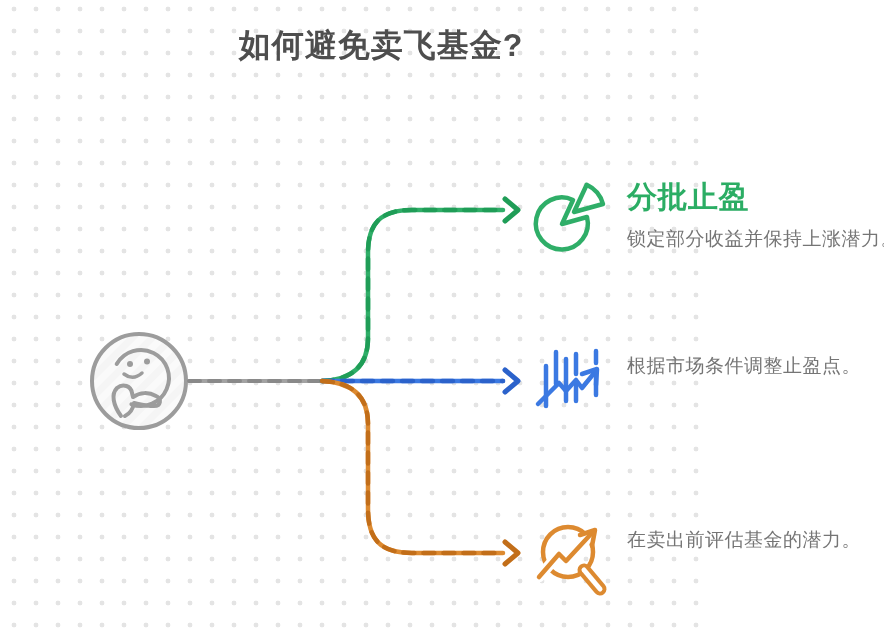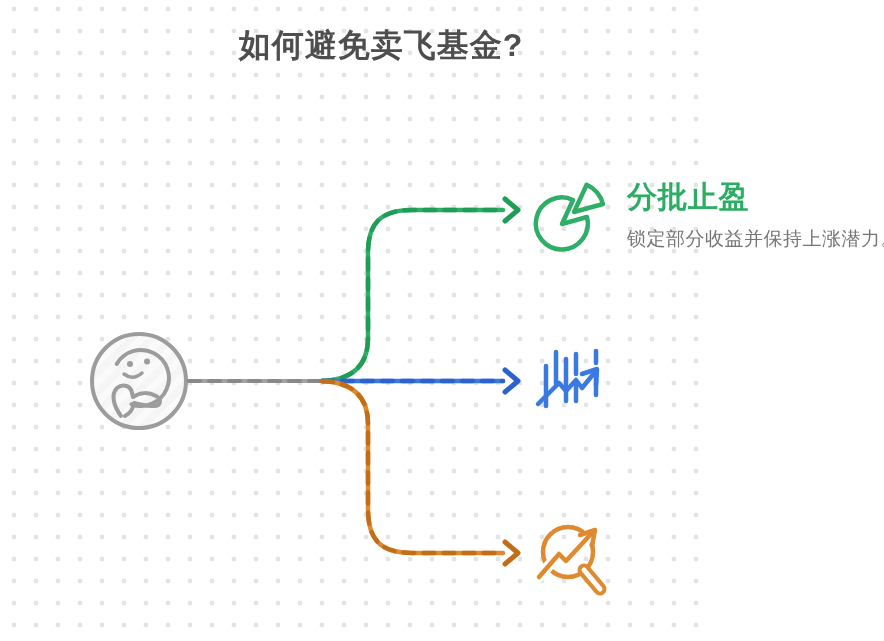--- a/index.html
+++ b/index.html
@@ -110,18 +110,20 @@
       <path stroke="#ffffff" stroke-width="5" d="M584,570 L600,589"></path>
     </g>
   </svg>
 
   <div class="branch b1">
     <div class="branch-title c-green">分批止盈</div>
     <div class="branch-desc">锁定部分收益并保持上涨潜力。</div>
   </div>
 
   <div class="branch b2">
+    <div class="branch-desc">根据市场条件调整止盈点。</div>
   </div>
 
   <div class="branch b3">
+    <div class="branch-desc">在卖出前评估基金的潜力。</div>
   </div>
 
 </div>
 
 </body></html>

